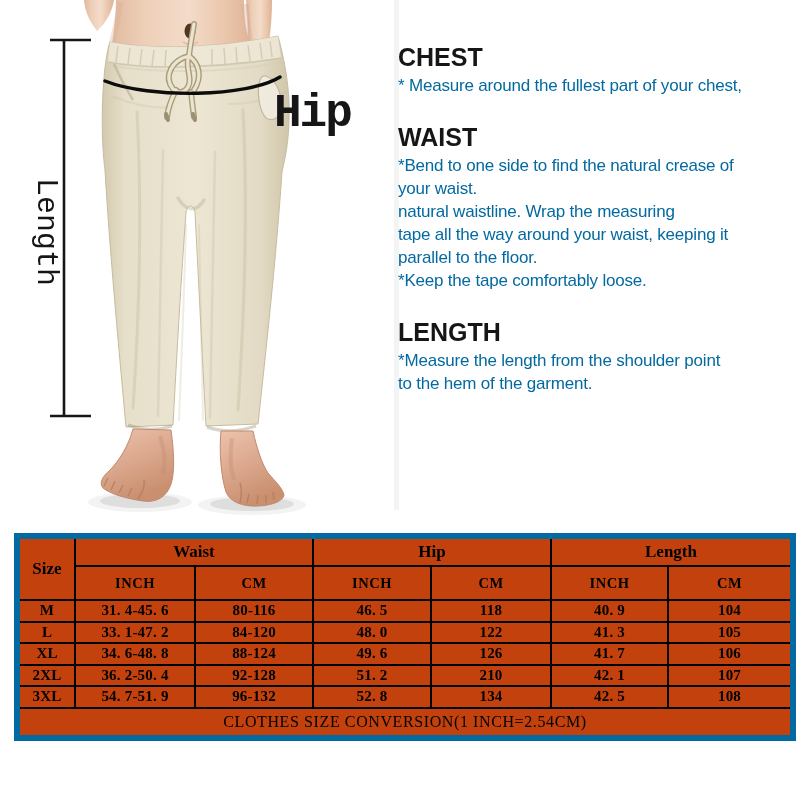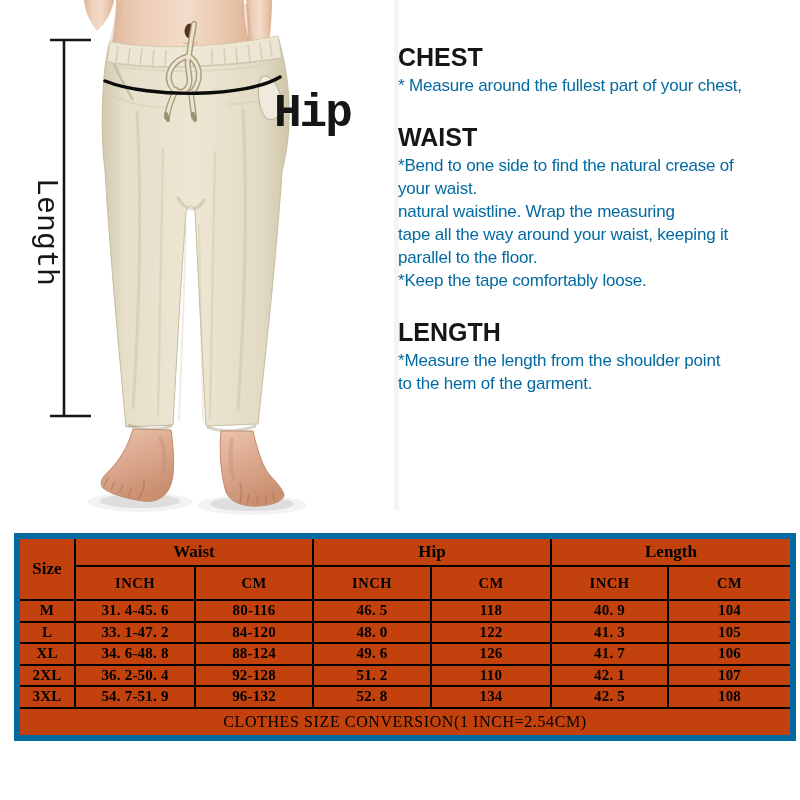--- a/index.html
+++ b/index.html
@@ -275,21 +275,21 @@
           <td>49. 6</td>
           <td>126</td>
           <td>41. 7</td>
           <td>106</td>
         </tr>
         <tr class="data-row">
           <td>2XL</td>
           <td>36. 2-50. 4</td>
           <td>92-128</td>
           <td>51. 2</td>
-          <td>110</td>
+          <td>210</td>
           <td>42. 1</td>
           <td>107</td>
         </tr>
         <tr class="data-row">
           <td>3XL</td>
           <td>54. 7-51. 9</td>
           <td>96-132</td>
           <td>52. 8</td>
           <td>134</td>
           <td>42. 5</td>

